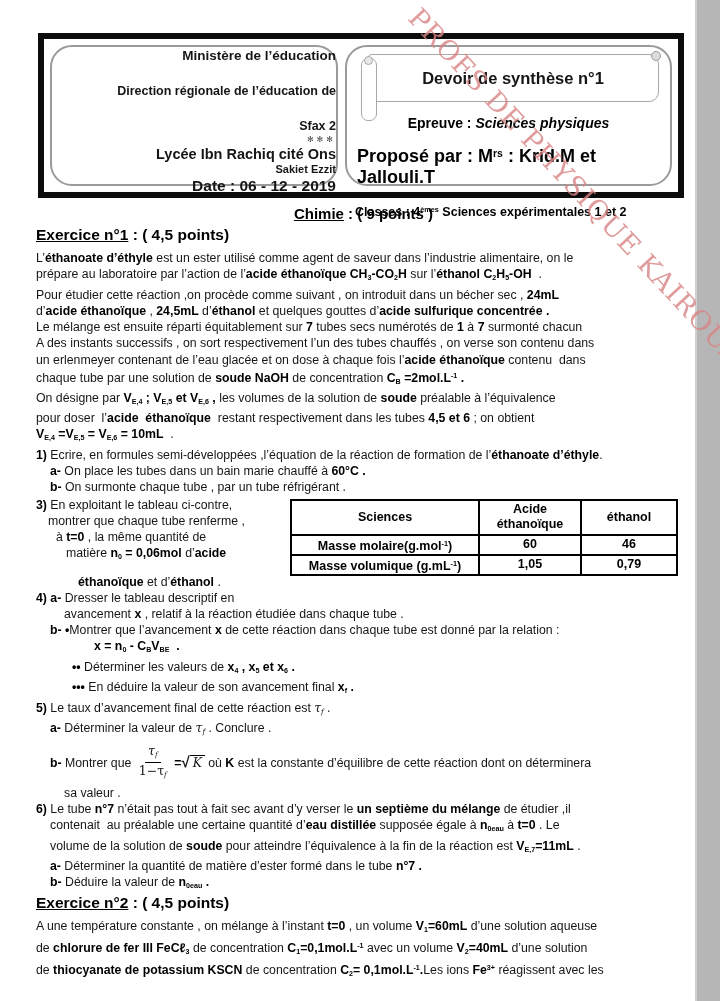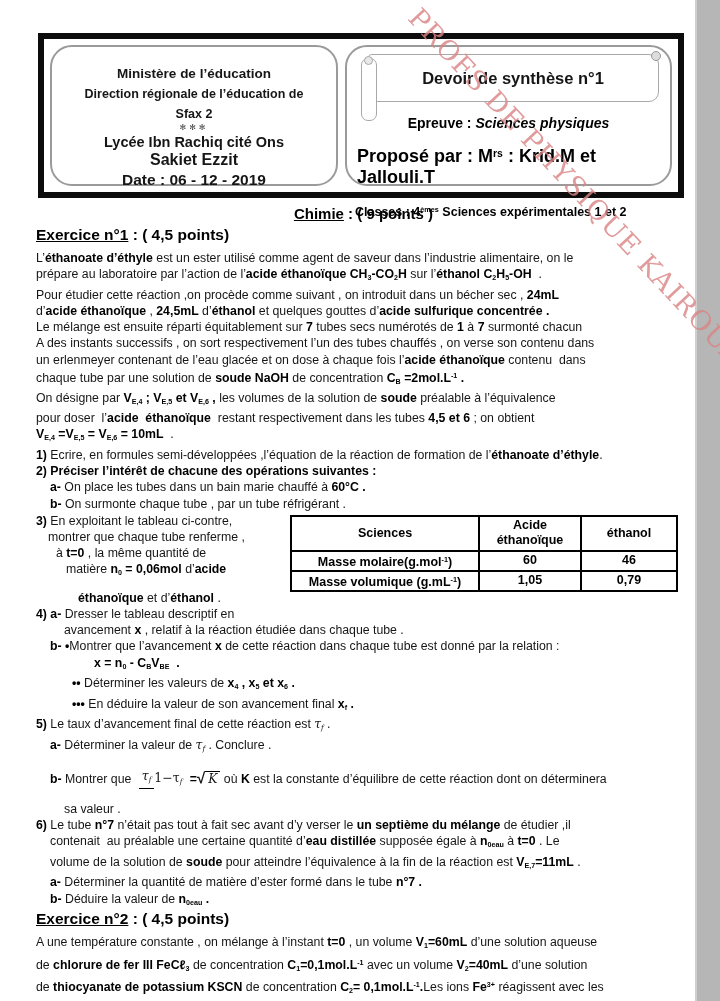--- a/index.html
+++ b/index.html
@@ -8,26 +8,26 @@
   .scan-edge{position:absolute;right:0;top:0;width:23px;height:100%;
              background:#b6b6b6;border-left:2px solid #cfcfcf;}
   
   .watermark{position:absolute;left:425px;top:2px;transform:rotate(47deg);transform-origin:left top;
              font-family:"DejaVu Serif",serif;font-size:27px;letter-spacing:1px;white-space:nowrap;
              z-index:9;pointer-events:none;opacity:.8;}
   
   .header-frame{position:absolute;left:38px;top:33px;width:646px;height:165px;box-sizing:border-box;
                 border:6px solid #0c0c0c;background:#fff;display:flex;gap:7px;padding:6px;}
   .hbox{box-sizing:border-box;border:2px solid #9a9a9a;border-radius:22px;background:#fff;}
-  .hbox-left{flex:0 0 288px;text-align:center;padding-top:19px;font-weight:bold;}
+  .hbox-left{flex:0 0 288px;text-align:right;padding-top:1px;font-weight:bold;}
   .hl1{font-size:13.5px;}
-  .hl2{font-size:12.5px;margin-top:6px;line-height:14px;}
+  .hl2{font-size:12.5px;margin-top:21px;line-height:14px;}
   .orn{font-size:8px;color:#444;letter-spacing:3px;margin-top:2px;}
   .hl4{font-size:14.5px;margin-top:2px;}
-  .hl5{font-size:16px;margin-top:1px;}
+  .hl5{font-size:11px;margin-top:1px;}
   .hl6{font-size:15.5px;margin-top:2px;}
   .hbox-right{flex:1;position:relative;padding:6px 8px 0 8px;font-weight:bold;}
   .banner{position:relative;height:46px;margin:1px 3px 0 12px;border:1px solid #a8a8a8;
           border-radius:5px 10px 10px 10px;display:flex;align-items:center;justify-content:center;
           font-size:16.5px;}
   .scrollbar{position:absolute;left:-7px;top:3px;width:14px;height:61px;background:#fff;
              border:1px solid #a8a8a8;border-radius:7px;}
   .scrollbar::before{content:"";position:absolute;top:-3px;left:2px;width:7px;height:7px;
              border:1px solid #a8a8a8;border-radius:50%;background:#e8e8e8;}
   .banner-corner{position:absolute;right:-3px;top:-4px;width:8px;height:8px;border:1px solid #999;
@@ -58,21 +58,21 @@
   .i30{padding-left:0;} .i31{padding-left:12px;} .i32{padding-left:20px;}
   .i33{padding-left:30px;} .i34{padding-left:42px;margin-top:8px;}
   table.props{border-collapse:collapse;margin-left:2px;margin-top:2px;align-self:flex-start;}
   table.props th,table.props td{border:2.5px solid #000;font-weight:bold;color:#000;
       text-align:center;padding:0 4px;font-size:12.5px;line-height:15px;}
   table.props th{height:33px;}
   table.props td{height:18px;}
   .cw1{width:178px;} .cw2{width:92px;} .cw3{width:86px;}
   
   .frac-line{display:flex;align-items:center;height:44px;white-space:pre;}
-  .frac{display:inline-flex;flex-direction:row;align-items:center;margin:0 4px;
+  .frac{display:inline-flex;flex-direction:column;align-items:center;margin:0 4px;
         font-size:12.5px;line-height:13px;font-family:"DejaVu Serif",serif;}
   .frac .num{padding:0 3px 1px 3px;border-bottom:1.3px solid #000;}
   .frac .den{padding-top:1px;}
   .sqrt{white-space:nowrap;}
   .rad{font-size:15px;font-weight:bold;}
   .ovl{border-top:1.3px solid #000;font-family:"DejaVu Serif",serif;font-style:italic;padding:0 3px;}
 </style>
 </head>
 <body>
 
@@ -111,21 +111,20 @@
     <div class="line"><span>Pour étudier cette réaction ,on procède comme suivant , on introduit dans un bécher sec , </span><span class="b">24mL</span></div>
     <div class="line"><span>d’</span><span class="b">acide éthanoïque</span><span> , </span><span class="b">24,5mL</span><span> d’</span><span class="b">éthanol</span><span> et quelques gouttes d’</span><span class="b">acide sulfurique concentrée .</span></div>
     <div class="line"><span>Le mélange est ensuite réparti équitablement sur </span><span class="b">7</span><span> tubes secs numérotés de </span><span class="b">1</span><span> à </span><span class="b">7</span><span> surmonté chacun</span></div>
     <div class="line"><span>A des instants successifs , on sort respectivement l’un des tubes chauffés , on verse son contenu dans</span></div>
     <div class="line"><span>un erlenmeyer contenant de l’eau glacée et on dose à chaque fois l’</span><span class="b">acide éthanoïque</span><span> contenu  dans</span></div>
     <div class="line"><span>chaque tube par une solution de </span><span class="b">soude NaOH</span><span> de concentration </span><span class="b">C</span><span class="b sb">B</span><span class="b"> =2mol.L</span><span class="b sp">-1</span><span class="b"> .</span></div>
     <div class="line"><span>On désigne par </span><span class="b">V</span><span class="b sb">E,4</span><span class="b"> ; V</span><span class="b sb">E,5</span><span class="b"> et V</span><span class="b sb">E,6</span><span class="b"> ,</span><span> les volumes de la solution de </span><span class="b">soude</span><span> préalable à l’équivalence</span></div>
     <div class="line"><span>pour doser  l’</span><span class="b">acide  éthanoïque</span><span>  restant respectivement dans les tubes </span><span class="b">4,5 et 6</span><span> ; on obtient</span></div>
     <div class="line"><span class="b">V</span><span class="b sb">E,4</span><span class="b"> =V</span><span class="b sb">E,5</span><span class="b"> = V</span><span class="b sb">E,6</span><span class="b"> = 10mL</span><span>  .</span></div>
     <div class="line"><span class="b">1)</span><span> Ecrire, en formules semi-développées ,l’équation de la réaction de formation de l’</span><span class="b">éthanoate d’éthyle</span><span>.</span></div>
-    <div class="line"><span class="b">2) Préciser l’intérêt de chacune des opérations suivantes :</span></div>
     <div class="line in1"><span class="b">a-</span><span> On place les tubes dans un bain marie chauffé à </span><span class="b">60°C .</span></div>
     <div class="line in1"><span class="b">b-</span><span> On surmonte chaque tube , par un tube réfrigérant .</span></div>
 
     <div class="row3">
       <div class="i3col">
         <div class="line i30"><span class="b">3)</span><span> En exploitant le tableau ci-contre,</span></div>
         <div class="line i31"><span>montrer que chaque tube renferme ,</span></div>
         <div class="line i32"><span>à </span><span class="b">t=0</span><span> , la même quantité de</span></div>
         <div class="line i33"><span>matière </span><span class="b">n</span><span class="b sb">0</span><span class="b"> = 0,06mol</span><span> d’</span><span class="b">acide</span></div>
         <div class="line i34"><span class="b">éthanoïque</span><span> et d’</span><span class="b">éthanol</span><span> .</span></div>

